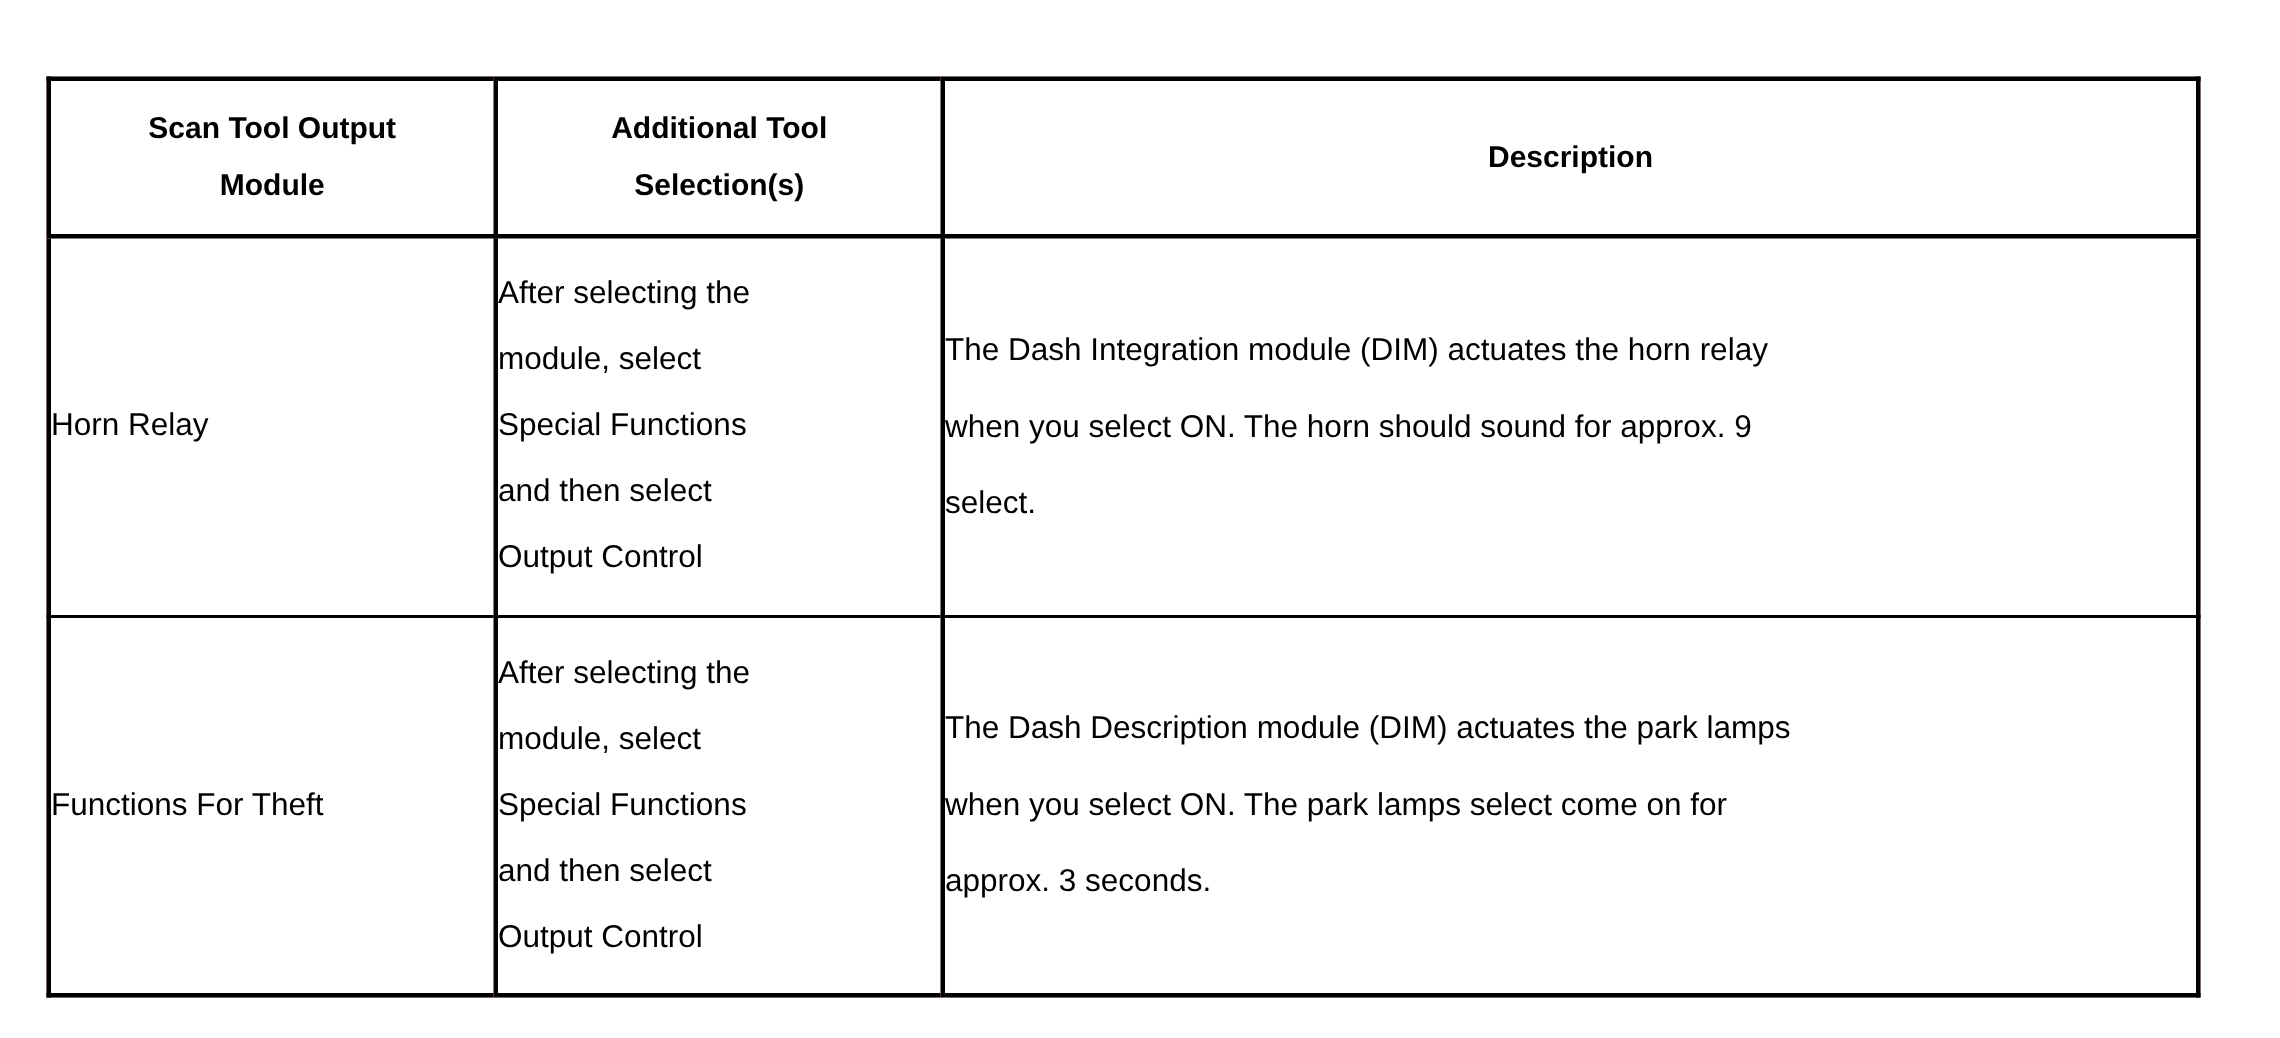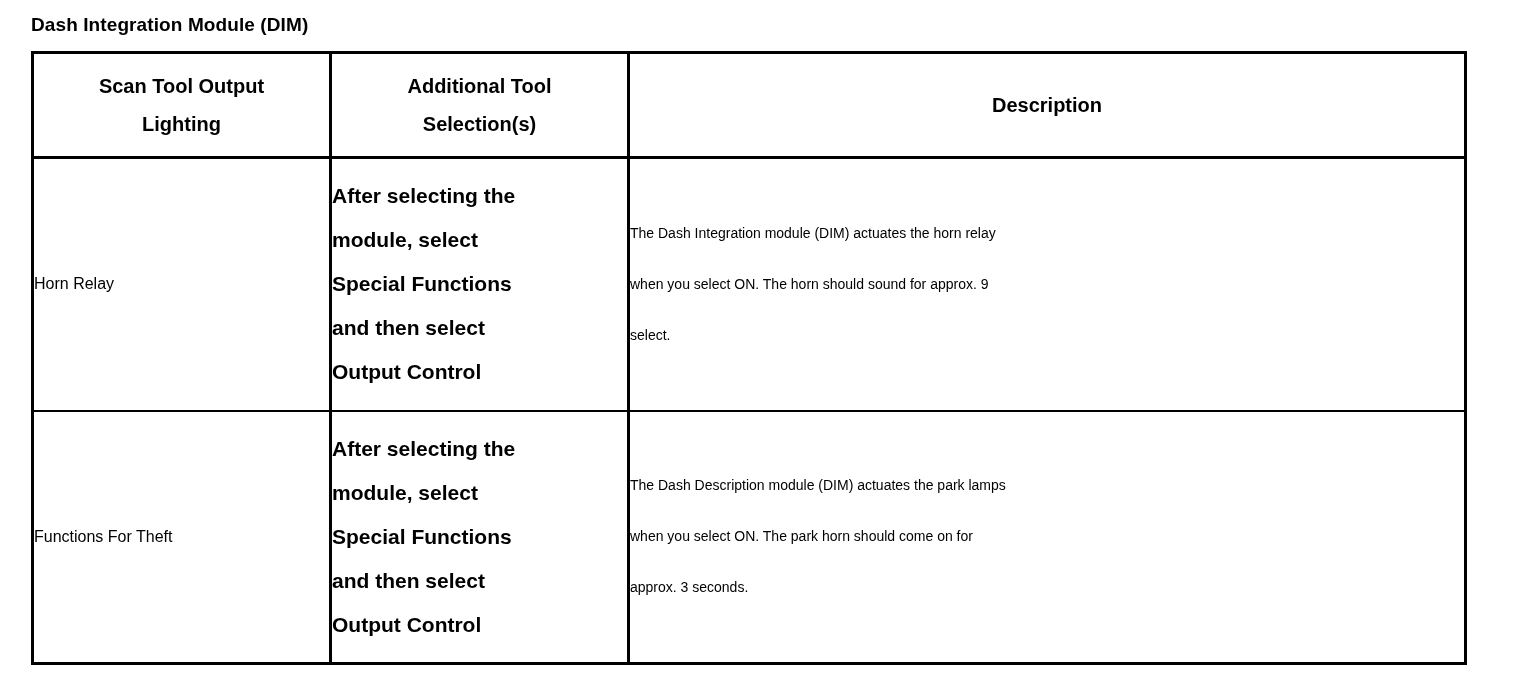--- a/index.html
+++ b/index.html
@@ -85,65 +85,63 @@
 
   
   .spec-table tbody tr {
     height: 253px;
   }
   .spec-table tbody tr.row-sep td {
     border-top: 2px solid #000000;
   }
 
   .cell-control {
-    font-size: 16px;
+    font-size: 21px;
     line-height: 28px;
     padding: 0 10px 0 15px;
     text-align: left;
   }
   .cell-menu {
     font-size: 21px;
     line-height: 44px;
     padding: 0 10px 0 13px;
     text-align: left;
-    font-weight: bold;
   }
   .cell-menu .menu-line {
     display: block;
     white-space: nowrap;
   }
   .cell-desc {
-    font-size: 14px;
+    font-size: 21px;
     line-height: 51px;
     padding: 0 16px 0 17px;
     text-align: left;
   }
   .cell-desc .desc-line {
     display: block;
     white-space: nowrap;
   }
 </style>
 </head>
 <body>
 
 <div class="page">
 
-  <div class="section-title">Dash Integration Module (DIM)</div>
 
   <table class="spec-table">
     <colgroup>
       <col class="c1">
       <col class="c2">
       <col class="c3">
     </colgroup>
     <thead>
       <tr>
         <th>
           <span class="th-inner">Scan Tool Output</span><br>
-          <span class="th-inner">Lighting</span>
+          <span class="th-inner">Module</span>
         </th>
         <th>
           <span class="th-inner">Additional Tool</span><br>
           <span class="th-inner">Selection(s)</span>
         </th>
         <th>
           <span class="th-inner">Description</span>
         </th>
       </tr>
     </thead>
@@ -169,21 +167,21 @@
         <td class="cell-control">Functions For Theft</td>
         <td class="cell-menu">
           <span class="menu-line">After selecting the</span>
           <span class="menu-line">module, select</span>
           <span class="menu-line">Special Functions</span>
           <span class="menu-line">and then select</span>
           <span class="menu-line">Output Control</span>
         </td>
         <td class="cell-desc">
           <span class="desc-line">The Dash Description module (DIM) actuates the park lamps</span>
-          <span class="desc-line">when you select ON. The park horn should come on for</span>
+          <span class="desc-line">when you select ON. The park lamps select come on for</span>
           <span class="desc-line">approx. 3 seconds.</span>
         </td>
       </tr>
 
     </tbody>
   </table>
 
 </div>
 
 </body></html>

